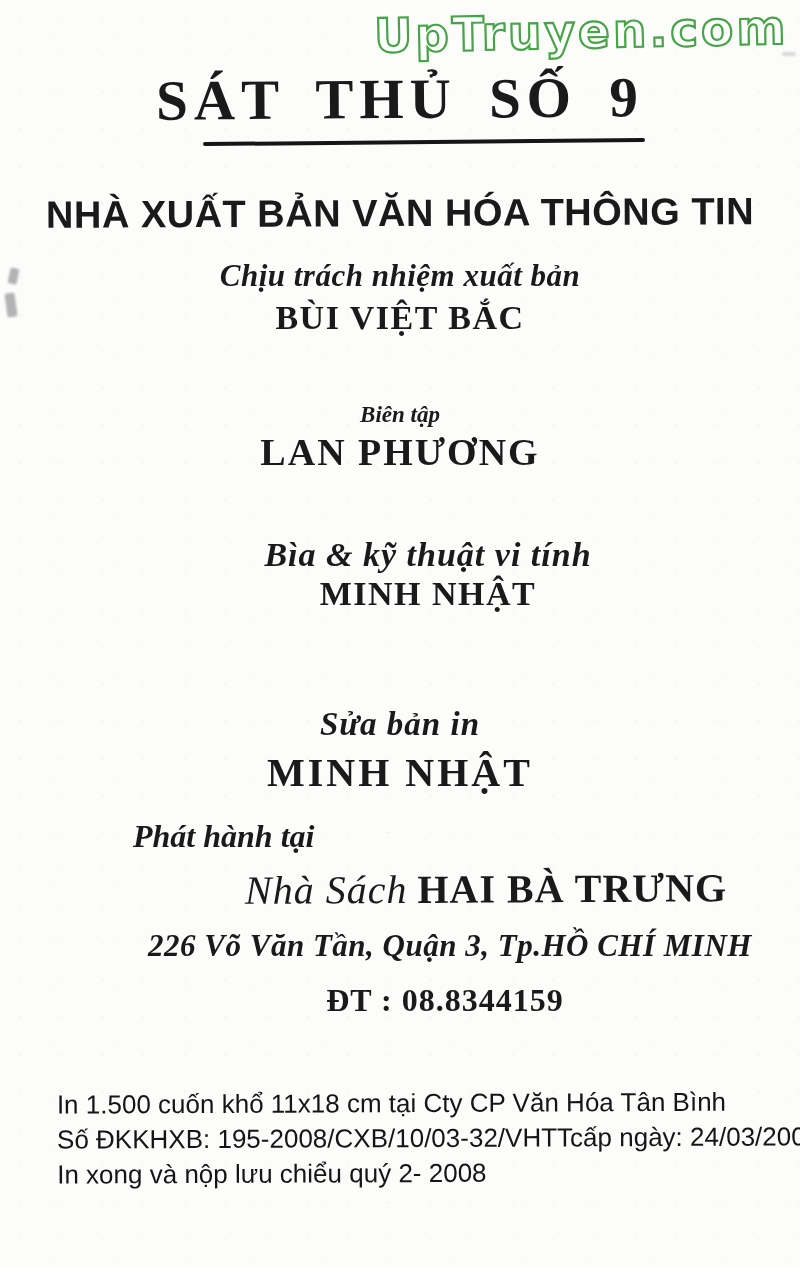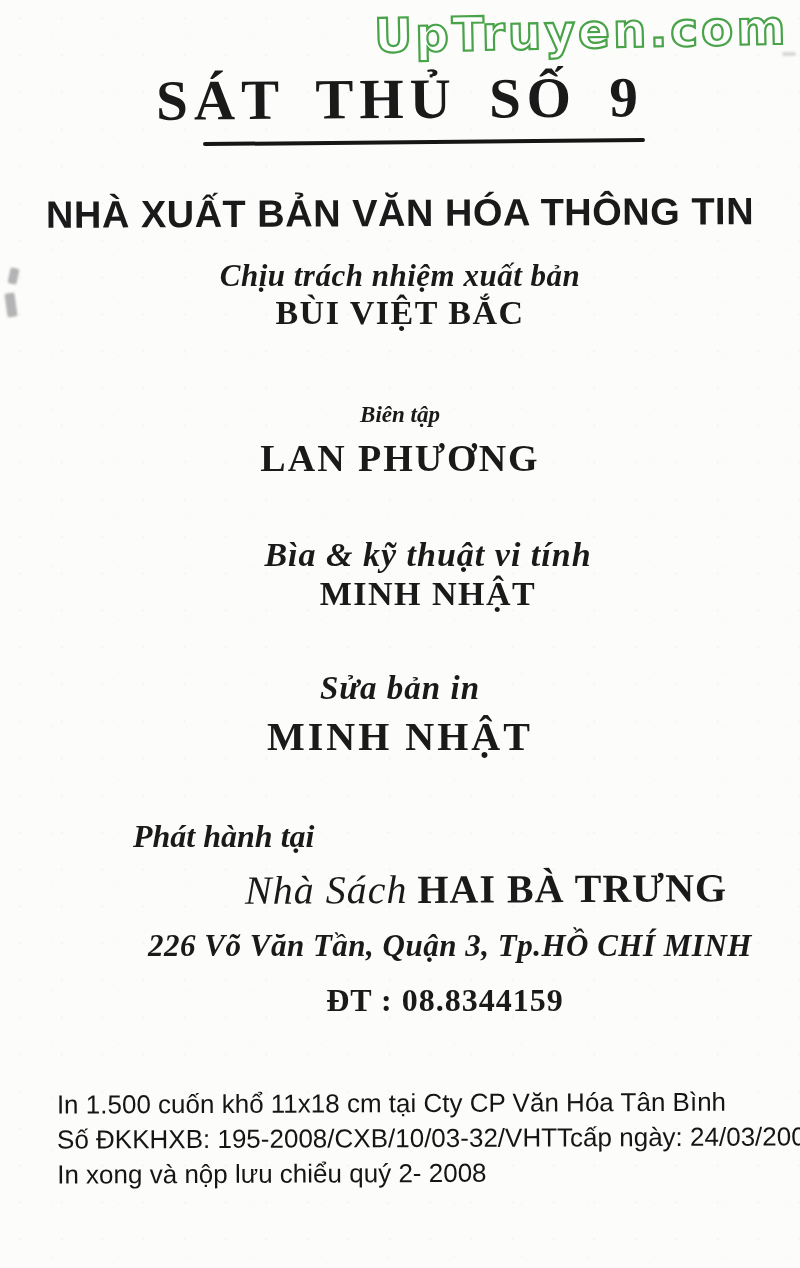--- a/index.html
+++ b/index.html
@@ -79,31 +79,31 @@
     white-space: nowrap;
   }
 
   
   .credit { position: absolute; left: 0; width: 100%; text-align: center; white-space: nowrap; }
   .credit .role { font-weight: bold; font-style: italic; display: block; text-align: center; }
   .credit .name { font-weight: bold; display: block; }
 
   .credit-1 { top: 258px; }
   .credit-1 .role { font-size: 31px; letter-spacing: 0.5px; }
-  .credit-1 .name { font-size: 34px; letter-spacing: 1.5px; }
+  .credit-1 .name { font-size: 34px; letter-spacing: 1.5px; margin-top: 5px; }
 
   .credit-2 { top: 402px; }
   .credit-2 .role { font-size: 23px; }
-  .credit-2 .name { font-size: 38px; letter-spacing: 2px; margin-top: 8px; }
+  .credit-2 .name { font-size: 38px; letter-spacing: 2px; margin-top: 2px; }
 
   .credit-3 { top: 536px; padding-left: 28px; }
   .credit-3 .role { font-size: 34px; letter-spacing: 1px; }
   .credit-3 .name { font-size: 34px; letter-spacing: 1.5px; margin-top: 1px; }
 
-  .credit-4 { top: 670px; }
+  .credit-4 { top: 706px; }
   .credit-4 .role { font-size: 33px; letter-spacing: 1px; }
   .credit-4 .name { font-size: 40px; letter-spacing: 3px; margin-top: 6px; }
 
   
   .dist-label {
     position: absolute;
     top: 818px;
     left: 110px;
     font-weight: bold;
     font-style: italic;

